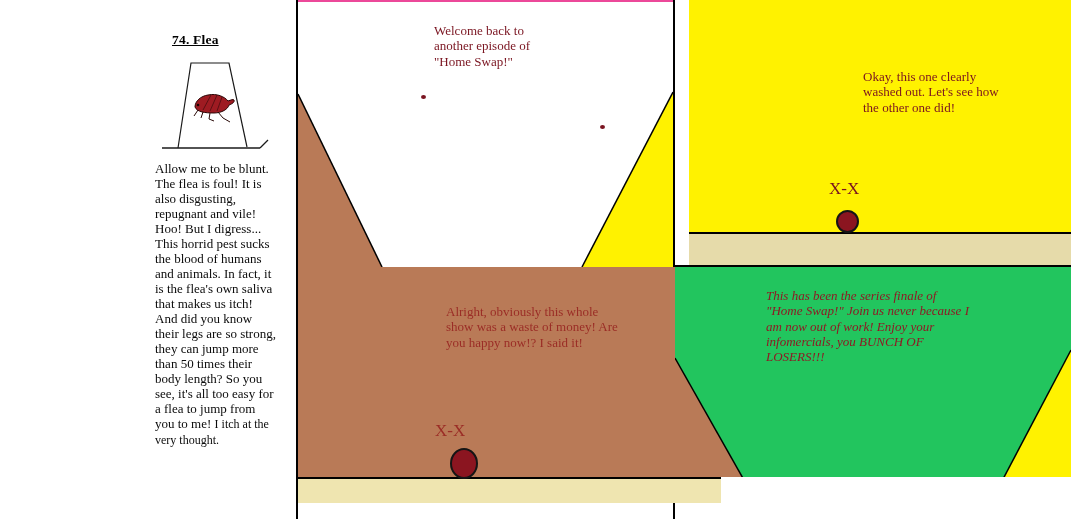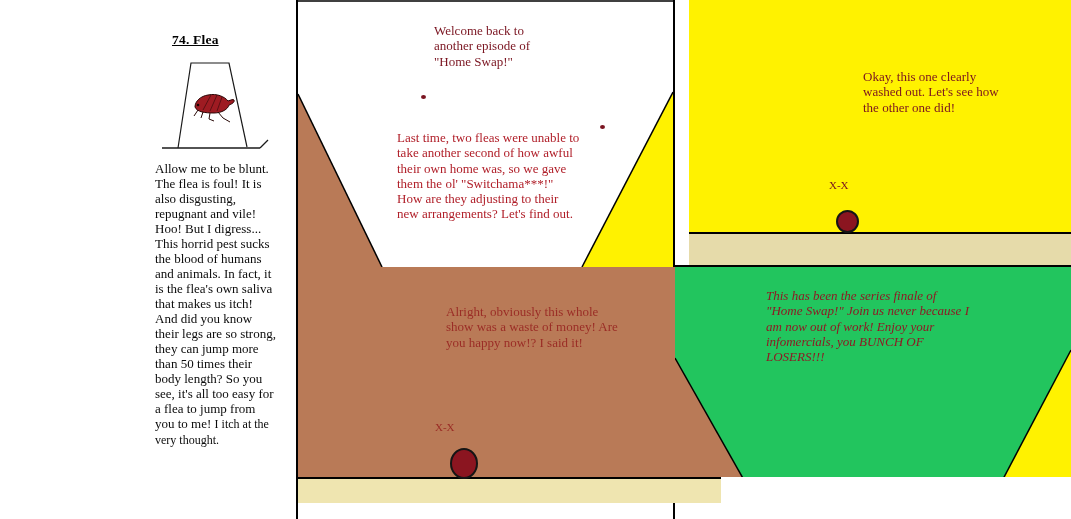--- a/index.html
+++ b/index.html
@@ -20,30 +20,30 @@
     left:155px;top:161px;width:170px;font-size:13px;line-height:15px;color:#0b0b0b;
   }
   #intro-paragraph .tail{font-size:12px;}
   
   .vline{width:2px;background:#000;top:0;height:519px;}
   #divider-left{left:296px;}
   #divider-right{left:673px;}
   #hline-mid{left:296px;top:265px;width:775px;height:2px;background:#000;}
   
   .panel{position:absolute;overflow:hidden;}
-  #panel-top-middle{left:298px;top:0;width:375px;height:265px;background:#fff;border-top:2px solid #404040;}
+  #panel-top-middle{left:298px;top:0;width:375px;height:265px;background:#fff;border-top:2px solid #ec4899;}
   #panel-top-right{left:675px;top:0;width:396px;height:265px;background:#FFF200;margin-left:14px;}
   #panel-bottom-middle{left:298px;top:267px;width:375px;height:236px;background:#B97A57;padding-left:48px;}
   #panel-bottom-right{left:675px;top:267px;width:396px;height:210px;background:#22c55e;font-style:italic;}
   .speech{position:absolute;white-space:pre-line;font-size:13px;line-height:15.3px;}
   .dark-red{color:#7A1420;}
   .bright-red{color:#B01E28;}
   .muted-red{color:#9B2D26;}
   .finale-red{color:#8E1A24;}
-  .eyes{position:absolute;font-size:11px;font-weight:normal;}
+  .eyes{position:absolute;font-size:17px;font-weight:normal;}
   .flea-dot{position:absolute;width:5px;height:4px;border-radius:50%;background:#7A1420;}
   .dead-flea{position:absolute;border:2px solid #151515;border-radius:50%;background:#8B1520;box-sizing:border-box;}
   #dead-flea-top-right{left:147px;top:210px;width:23px;height:23px;}
   #dead-flea-bottom-middle{left:152px;top:181px;width:28px;height:31px;}
   .ground-strip{position:absolute;left:0;width:100%;border-top:2px solid #000;box-sizing:border-box;}
   #ground-top-right{top:232px;height:33px;background:#E6DBAA;}
   #ground-bottom-middle{top:210px;height:42px;background:#EFE5B0;}
   .wedges{position:absolute;left:0;top:0;pointer-events:none;}
 </style>
 </head>
@@ -98,26 +98,20 @@
       <polygon points="0,92 0,265 84,265" fill="#B97A57"></polygon>
       <line x1="0" y1="92" x2="84" y2="265" stroke="#000" stroke-width="1.5"></line>
       <polygon points="375,90 375,265 284,265" fill="#FFF200"></polygon>
       <line x1="375" y1="90" x2="284" y2="265" stroke="#000" stroke-width="1.5"></line>
     </svg>
     <div class="speech dark-red" style="left:136px;top:21px;">Welcome back to
 another episode of
 "Home Swap!"</div>
     <div class="flea-dot" style="left:123px;top:93px;"></div>
     <div class="flea-dot" style="left:302px;top:123px;"></div>
-    <div class="speech bright-red" style="left:99px;top:128px;">Last time, two fleas were unable to
-take another second of how awful
-their own home was, so we gave
-them the ol' "Switchama***!"
-How are they adjusting to their
-new arrangements? Let's find out.</div>
   </div>
 
   <div class="panel" id="panel-top-right">
     <div class="ground-strip" id="ground-top-right"></div>
     <div class="speech dark-red" style="left:174px;top:69px;">Okay, this one clearly
 washed out. Let's see how
 the other one did!</div>
     <div class="eyes dark-red" style="left:140px;top:179px;">X-X</div>
     <div class="dead-flea" id="dead-flea-top-right"></div>
   </div>

